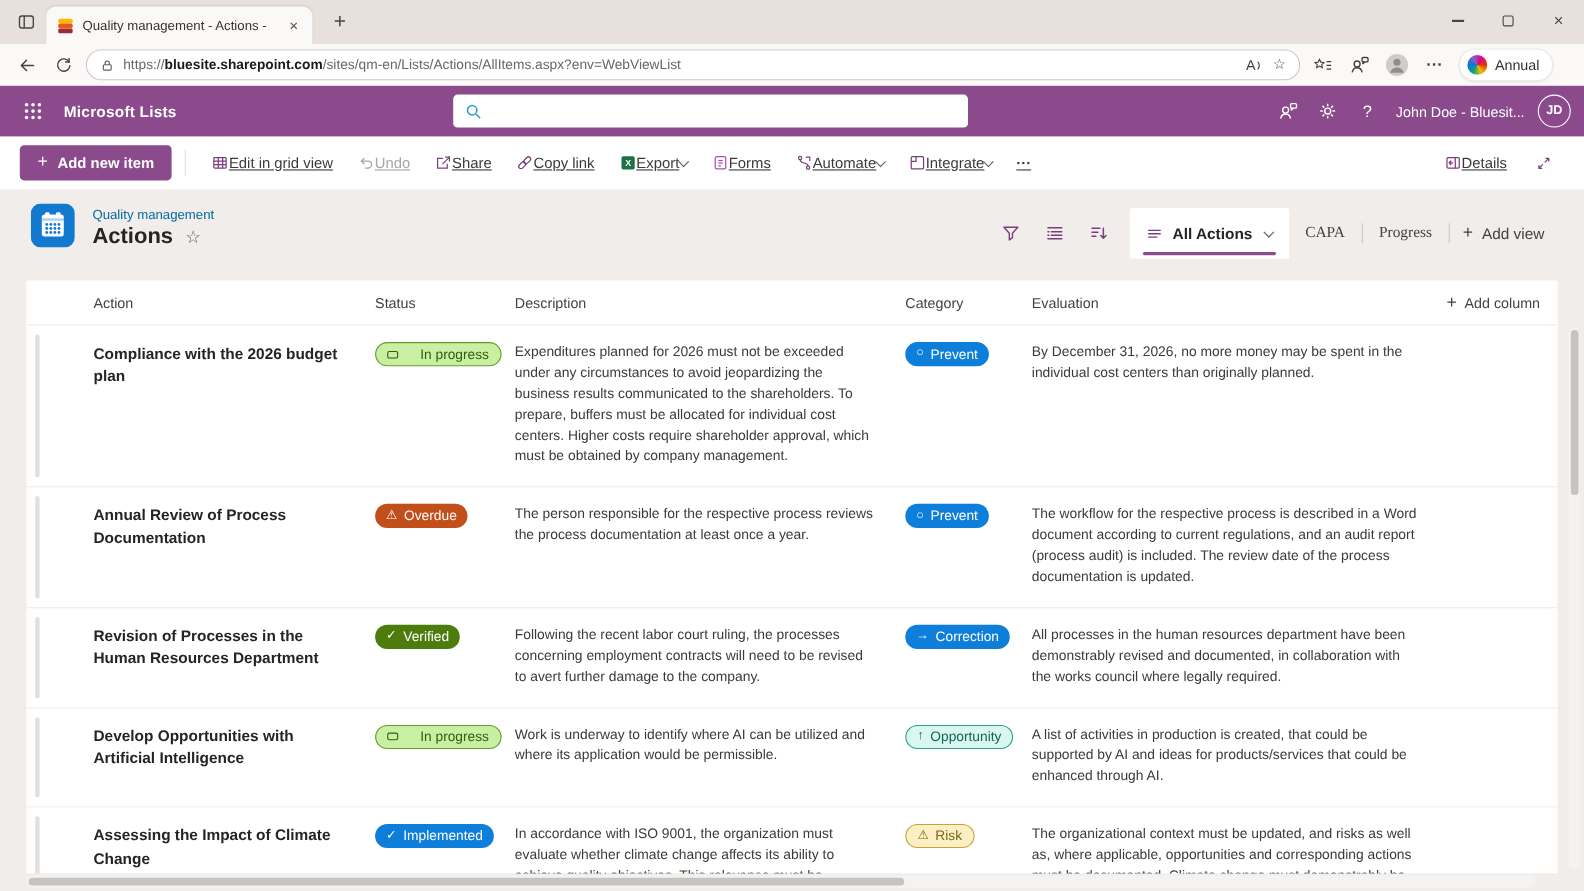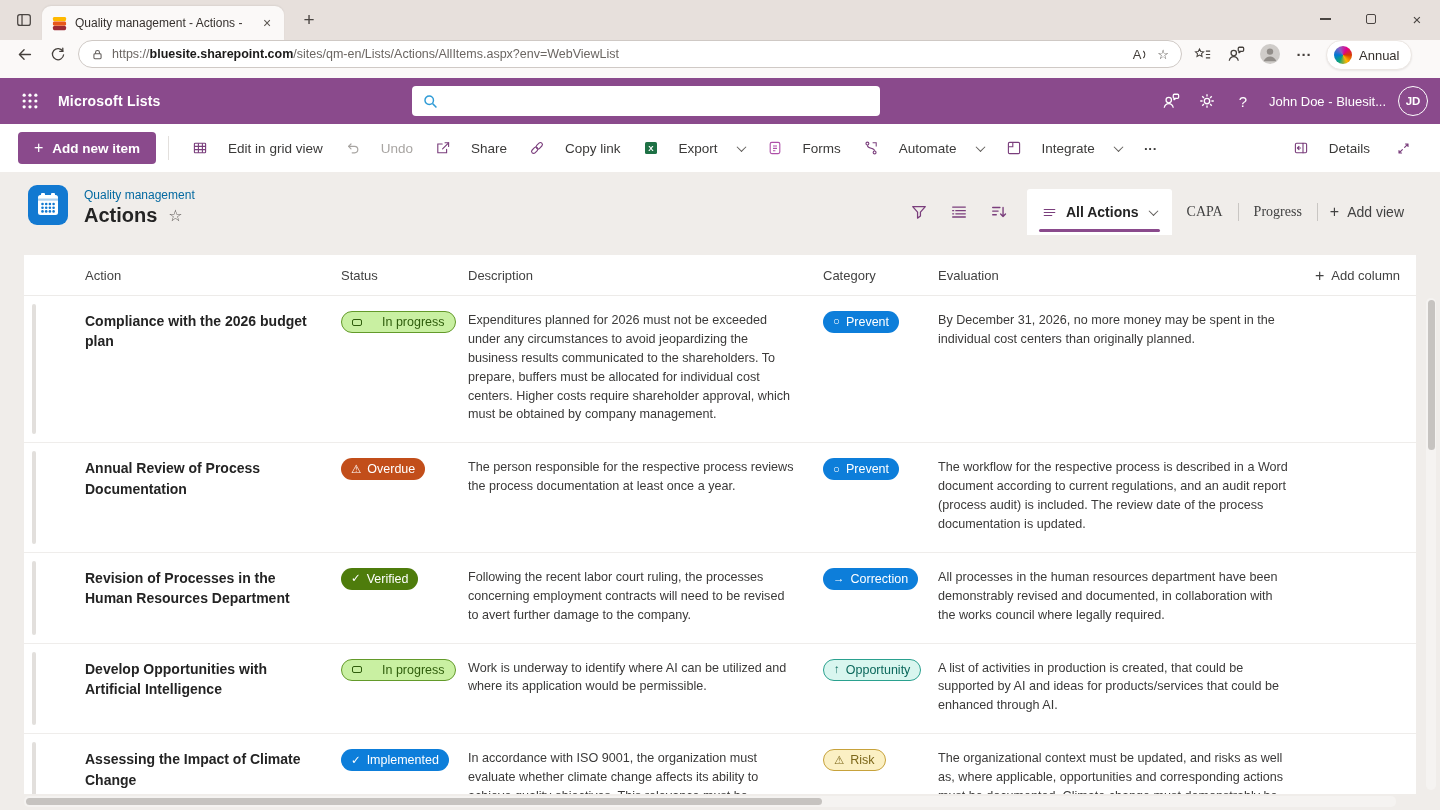--- a/index.html
+++ b/index.html
@@ -12,21 +12,21 @@
   .tabactions-btn { width:28px; height:28px; margin:0 4px 6px 2px; display:flex; align-items:center; justify-content:center; color:#4a4542; border-radius:6px; }
   .tab { width:242px; height:34px; background:#FBF9F8; border-radius:9px 9px 0 0; display:flex; align-items:center; padding:0 8px 0 10px; gap:8px; font-size:12px; color:#36312e; box-shadow:0 -1px 2px rgba(0,0,0,.06); }
   .tab-title { white-space:nowrap; overflow:hidden; max-width:170px; }
   .tab-close { margin-left:auto; font-size:14px; color:#5a5550; width:18px; height:18px; display:flex; align-items:center; justify-content:center; border-radius:4px; }
   .newtab-btn { font-size:19px; color:#4a4542; margin:0 0 9px 12px; width:26px; text-align:center; }
   .wincontrols { position:absolute; right:0; top:0; height:40px; display:flex; }
   .winbtn { width:46px; height:38px; display:flex; align-items:center; justify-content:center; color:#4a4542; font-size:15px; }
   .glyph-min { width:11px; height:1.4px; background:#4a4542; display:inline-block; }
   .glyph-max { width:10px; height:10px; border:1.2px solid #4a4542; border-radius:2px; display:inline-block; }
 
-  .toolbar { height:38px; background:#FBF9F8; display:flex; align-items:flex-start; padding:0 10px; gap:6px; }
+  .toolbar { height:38px; background:#FBF9F8; display:flex; align-items:center; padding:0 10px; gap:6px; }
   .navbtn { width:28px; height:28px; display:flex; align-items:center; justify-content:center; color:#45403c; border-radius:6px; }
   .urlbar { width:1104px; height:28px; border:1px solid #CFC9C5; border-radius:14px; background:#fff; display:flex; align-items:center; padding:0 12px; gap:8px; font-size:12.5px; color:#6B6662; }
   .url-host { color:#1B1A19; font-weight:bold; }
   .urlbar .spacer { flex:1; }
   .url-ic { color:#45403c; display:flex; align-items:center; font-size:13px; gap:1px; }
   .tb-ic { width:28px; height:28px; display:flex; align-items:center; justify-content:center; color:#45403c; font-size:15px; }
   .copilot-pill { height:30px; border-radius:15px; background:#fff; border:1px solid #ECE7E3; box-shadow:0 1px 2px rgba(0,0,0,.08); display:flex; align-items:center; gap:7px; padding:0 12px 0 7px; font-size:13px; color:#35302c; margin-left:2px; }
   .copilot-logo { width:18px; height:18px; border-radius:50%; background:conic-gradient(from 210deg,#0EA47A,#0078D4,#8661C5,#E3008C,#D83B01,#FFB900,#0EA47A); }
 
   
@@ -37,21 +37,21 @@
   .hright { position:absolute; right:12px; top:0; height:46px; display:flex; align-items:center; gap:4px; }
   .h-ic { width:32px; height:32px; display:flex; align-items:center; justify-content:center; color:#fff; font-size:15px; }
   .account-label { font-size:13px; margin:0 8px 0 6px; white-space:nowrap;text-align:center; }
   .jd-avatar { width:30px; height:30px; border:1.5px solid #fff; border-radius:50%; display:flex; align-items:center; justify-content:center; font-size:11.5px; font-weight:bold; }
 
   
   .cmdbar { height:48px; background:#FFFFFF; display:flex; align-items:center; padding:0 18px; }
   .btn-primary { background:#8A4A8C; color:#fff; height:32px; border-radius:4px; padding:0 16px; font-weight:bold; font-size:13.5px; display:flex; gap:9px; align-items:center; border:none; }
   .btn-primary .plus { font-size:16px; font-weight:normal; }
   .cmd-div { width:1px; height:24px; background:#E3E0DD; margin:0 12px; }
-  .cmd { display:flex; align-items:center; gap:20px; padding:0 11px; height:36px; font-size:13.5px; color:#3B3A39; border-radius:4px; background:none; border:none; }
+  .cmd { display:flex; align-items:center; gap:0; padding:0 11px; height:36px; font-size:13.5px; color:#3B3A39; border-radius:4px; background:none; border:none;text-decoration:underline; }
   .cmd .cic { display:flex; align-items:center; color:#7A3E7C; }
   .cmd.disabled { color:#A8A5A2; }
   .cmd.disabled .cic { color:#A8A5A2; }
   .chev { width:7px; height:7px; border-right:1.4px solid #605D5A; border-bottom:1.4px solid #605D5A; transform:rotate(45deg) translate(-1px,-1px); display:inline-block; }
   .cmd-right { margin-left:auto; display:flex; align-items:center; gap:4px; }
 
   
   .content { position:absolute; top:172px; left:0; right:0; bottom:0; background:#F0EDEA; }
   .titlerow { position:relative; height:83px; }
   .listicon { position:absolute; left:28px; top:13px; }

